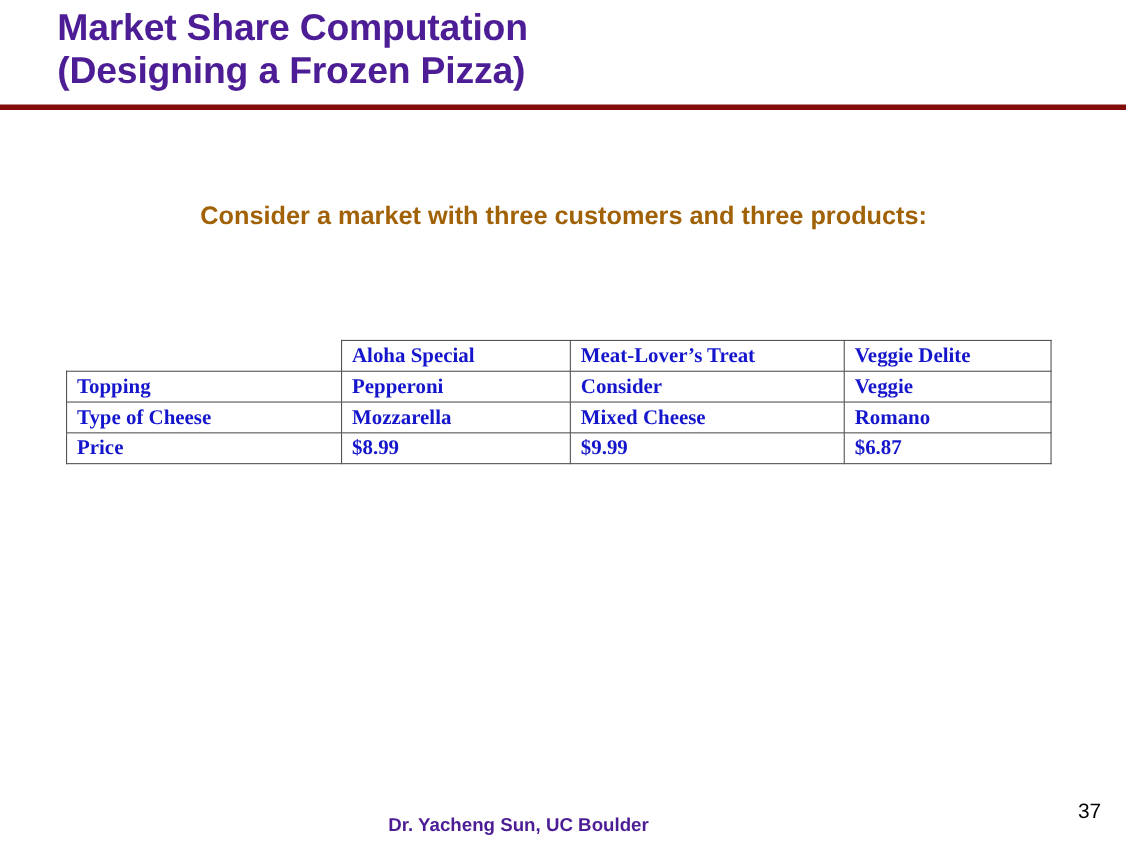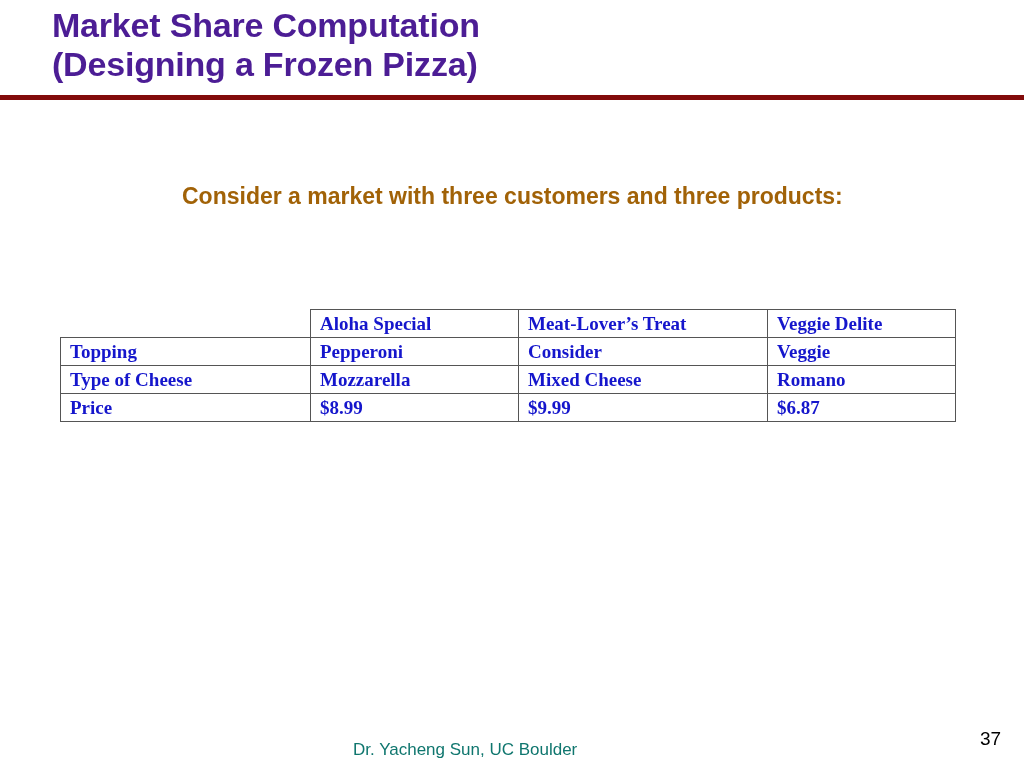--- a/index.html
+++ b/index.html
@@ -83,23 +83,23 @@
   #product-table td.corner-blank {
     border: none;
     background: #ffffff;
   }
 
   
   #footer-credit {
     position: absolute;
     left: 353px;
     top: 740px;
-    color: #0f766e;
+    color: #4c1d95;
     font-family: "Liberation Sans", sans-serif;
-    font-weight: normal;
+    font-weight: bold;
     font-size: 17px;
   }
   #page-number {
     position: absolute;
     left: 968px;
     top: 728px;
     color: #000000;
     font-family: "Liberation Sans", sans-serif;
     font-weight: normal;
     font-size: 19px;

